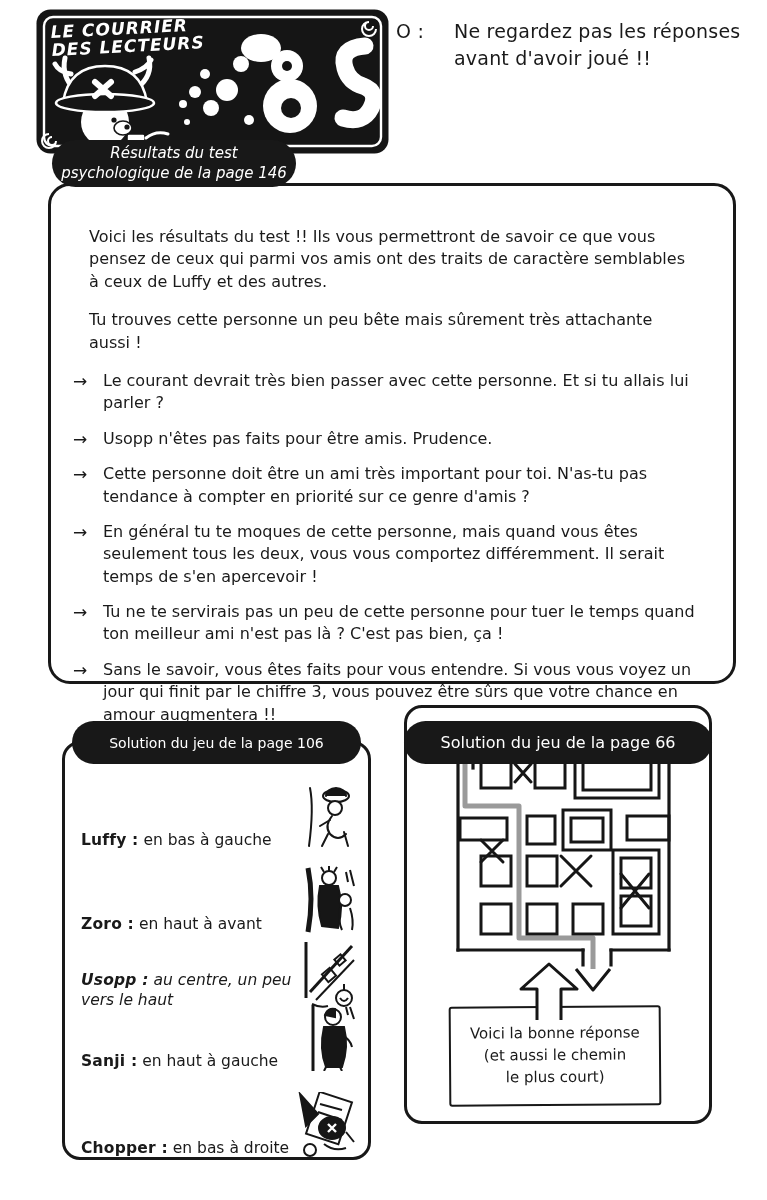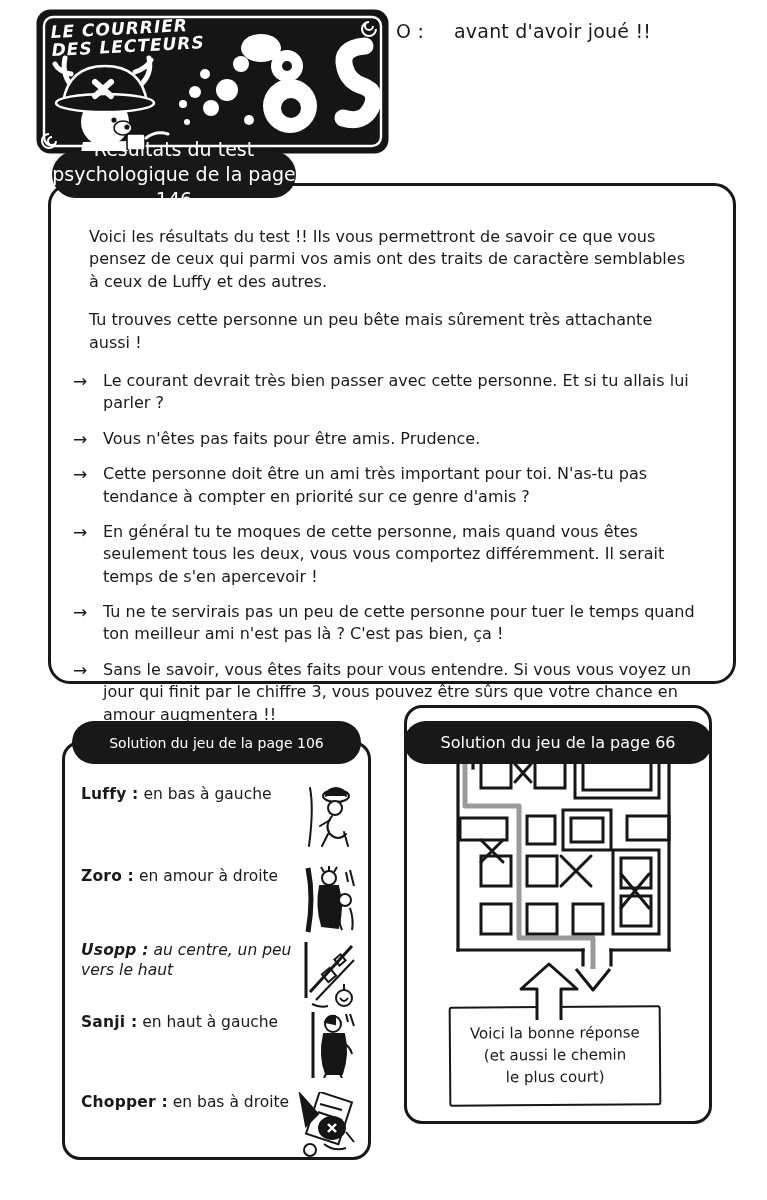--- a/index.html
+++ b/index.html
@@ -10,37 +10,37 @@
   
   .banner{position:absolute;left:35px;top:8px;width:355px;height:147px;}
   
   .note{position:absolute;left:396px;top:18px;width:364px;display:flex;
         font-size:19px;line-height:1.42;letter-spacing:.2px;}
   .note-label{width:58px;flex:0 0 58px;}
   
   .pill{position:absolute;background:#181818;color:#fff;border-radius:999px;
         display:flex;flex-direction:column;align-items:center;justify-content:center;
         text-align:center;z-index:5;}
-  .pill-results{left:52px;top:151px;width:244px;height:47px;font-size:19px;line-height:1.3;}
+  .pill-results{left:52px;top:140px;width:244px;height:47px;font-size:15px;line-height:1.3;font-style:italic;}
   .pill-left{left:72px;top:721px;width:289px;height:43px;font-size:14px;}
   .pill-right{left:404px;top:721px;width:308px;height:43px;font-size:16px;}
   
   .main-box{position:absolute;left:48px;top:183px;width:688px;height:501px;
             box-sizing:border-box;border:3.5px solid #181818;border-radius:22px;
             padding:24px 22px 10px 22px;font-size:16px;line-height:1.4;z-index:1;}
   .main-box p{margin:16px;}
   .arrow-item{position:relative;padding-left:30px;margin-top:13px;}
   .arrow-item .arrow{position:absolute;left:0;top:0;font-size:17px;}
   
   .sol-box{position:absolute;box-sizing:border-box;border:3.5px solid #181818;
            border-radius:18px;background:#fff;z-index:1;}
   .box-left{left:62px;top:741px;width:309px;height:419px;}
   .box-right{left:404px;top:705px;width:308px;height:419px;}
   .entry{position:absolute;left:0;width:100%;box-sizing:border-box;
-         display:flex;align-items:flex-start;justify-content:space-between;
+         display:flex;align-items:flex-end;justify-content:space-between;
          padding:0 12px 0 16px;font-size:15.5px;line-height:1.3;}
   .entry .txt{padding-right:6px;}
   .entry b{letter-spacing:.2px;}
   .thumb{flex:0 0 auto;}
   
   .maze{position:absolute;left:16px;top:14px;}
   .up-arrow{position:absolute;left:100px;top:254px;z-index:3;}
   .caption-box{position:absolute;left:42px;top:298px;width:212px;height:100px;
                box-sizing:border-box;border:2.5px solid #181818;border-radius:3px;
                transform:rotate(-.4deg);display:flex;flex-direction:column;
@@ -91,39 +91,40 @@
       <circle cx="256" cy="100" r="10" fill="#151515"></circle>
       <path d="M330 38 q-26 2 -20 22 q4 14 18 18 q16 6 8 22 q-8 16 -28 10" fill="none" stroke="#fff" stroke-width="17" stroke-linecap="round"></path>
       <circle cx="214" cy="112" r="5"></circle>
     </g>
   </svg>
 </div>
 
 <div class="note">
   <div class="note-label">O :</div>
   <div>
+    <div>Ne regardez pas les réponses</div>
     <div>avant d'avoir joué !!</div>
   </div>
 </div>
 
 <div class="pill pill-results">
   <div>Résultats du test</div>
   <div>psychologique de la page 146</div>
 </div>
 
 <div class="main-box">
   <p>Voici les résultats du test !! Ils vous permettront de savoir ce que vous pensez de ceux qui parmi vos amis ont des traits de caractère semblables à ceux de Luffy et des autres.</p>
   <p>Tu trouves cette personne un peu bête mais sûrement très attachante aussi !</p>
   <div class="arrow-item">
     <span class="arrow">→</span>
     <span>Le courant devrait très bien passer avec cette personne. Et si tu allais lui parler ?</span>
   </div>
   <div class="arrow-item">
     <span class="arrow">→</span>
-    <span>Vous n'êtes pas faits pour être amis. Prudence.</span>
+    <span>Usopp n'êtes pas faits pour être amis. Prudence.</span>
   </div>
   <div class="arrow-item">
     <span class="arrow">→</span>
     <span>Cette personne doit être un ami très important pour toi. N'as-tu pas tendance à compter en priorité sur ce genre d'amis ?</span>
   </div>
   <div class="arrow-item">
     <span class="arrow">→</span>
     <span>En général tu te moques de cette personne, mais quand vous êtes seulement tous les deux, vous vous comportez différemment. Il serait temps de s'en apercevoir !</span>
   </div>
   <div class="arrow-item">
@@ -149,21 +150,21 @@
         <ellipse cx="30" cy="12" rx="13" ry="6" fill="#fff"></ellipse>
         <path d="M20 12 a10 8 0 0 1 20 0" fill="#161616"></path>
         <circle cx="29" cy="24" r="7" fill="#fff"></circle>
         <path d="M26 32 q-8 10 -2 18 q8 8 16 0"></path>
         <path d="M22 50 l-6 12 M38 48 l4 14 M24 36 l-10 6"></path>
       </g>
     </svg>
   </div>
 
   <div class="entry" style="top:122px;">
-    <span class="txt"><b>Zoro :</b> <span>en amour à droite</span></span>
+    <span class="txt"><b>Zoro :</b> <span>en haut à avant</span></span>
     <svg class="thumb" width="54" height="68" viewBox="0 0 54 68">
       <g fill="none" stroke="#161616" stroke-width="2">
         <path d="M6 2 q6 30 0 64" stroke-width="5"></path>
         <circle cx="27" cy="12" r="7" fill="#fff"></circle>
         <path d="M22 6 l-3 -5 M27 5 l0 -5 M32 6 l3 -5"></path>
         <path d="M18 20 q-4 20 2 40 l16 2 q6 -22 0 -42 z" fill="#161616"></path>
         <circle cx="43" cy="34" r="6" fill="#fff"></circle>
         <path d="M38 42 q-2 14 2 22 M48 42 q4 12 2 22"></path>
         <path d="M48 4 l4 16 M44 6 l2 10"></path>
       </g>
@@ -179,21 +180,21 @@
         <path d="M14 60 L52 20"></path>
         <rect x="22" y="30" width="10" height="10" transform="rotate(-40 27 35)"></rect>
         <rect x="34" y="16" width="8" height="8" transform="rotate(-40 38 20)"></rect>
         <circle cx="42" cy="58" r="8" fill="#fff"></circle>
         <path d="M38 58 q4 6 8 0 M42 50 l0 -6"></path>
         <path d="M10 64 q8 4 16 2"></path>
       </g>
     </svg>
   </div>
 
-  <div class="entry" style="top:268px;">
+  <div class="entry" style="top:261px;">
     <span class="txt"><b>Sanji :</b> <span>en haut à gauche</span></span>
     <svg class="thumb" width="50" height="66" viewBox="0 0 50 66">
       <g fill="none" stroke="#161616" stroke-width="2">
         <path d="M7 0 v66" stroke-width="3"></path>
         <circle cx="27" cy="12" r="8" fill="#fff"></circle>
         <path d="M19 10 a8 8 0 0 1 10 -6 l0 8 z" fill="#161616"></path>
         <path d="M18 22 q-5 22 2 40 l16 0 q7 -20 2 -40 z" fill="#161616"></path>
         <path d="M36 30 q8 4 10 12 M20 62 l-2 4 M34 62 l2 4"></path>
         <path d="M44 2 l4 12 M40 2 l2 8"></path>
       </g>

